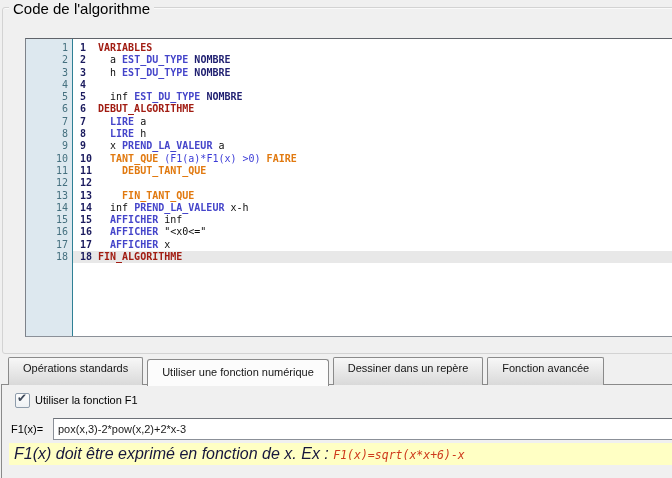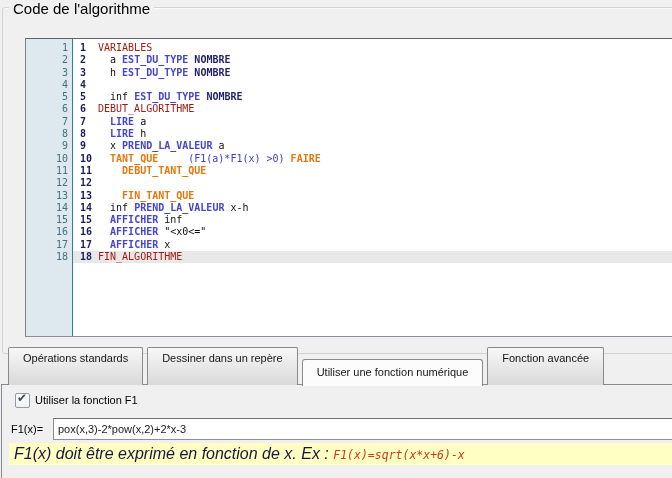--- a/index.html
+++ b/index.html
@@ -31,33 +31,33 @@
   #code-rows{position:absolute;left:0;top:3px;right:0;}
   .crow{
     display:flex;height:12.3px;line-height:12.4px;
     font-family:"DejaVu Sans Mono",monospace;font-size:10px;white-space:pre;
   }
   .gnum{flex:none;width:42px;padding-right:5px;text-align:right;color:#45707f;}
   .rest{flex:1;display:flex;}
   .crow.hl .rest{background:#e8e8e8;}
   .inum{flex:none;width:25px;box-sizing:border-box;padding-left:7px;color:#1b1b5e;font-weight:bold;}
   .ctext{flex:none;}
-  .tok-kw1{color:#a11c12;font-weight:normal;}
+  .tok-kw1{color:#a11c12;font-weight:bold;}
   .tok-kw2{color:#4545ca;font-weight:bold;}
   .tok-type{color:#1f1f70;font-weight:bold;}
   .tok-loop{color:#e1790f;font-weight:bold;}
-  .tok-expr{color:#3b3bd6;margin-left:24px;}
+  .tok-expr{color:#3b3bd6;}
   .tok-plain{color:#0d0d0d;}
   
   .tabbar{
     position:absolute;left:8px;top:358px;height:27px;z-index:4;
     display:flex;align-items:flex-end;gap:4px;
   }
   .tab{
-    box-sizing:border-box;height:38px;line-height:20px;padding:0 14px;
+    box-sizing:border-box;height:28px;line-height:20px;padding:0 14px;
     font-size:11px;color:#151515;
     background:linear-gradient(#f7f7f7,#d9d9d9);
     border:1px solid #8a8a8a;border-bottom:none;border-radius:2px 2px 0 0;
     cursor:default;
   }
   .tab.active{
     height:27px;line-height:25px;margin-bottom:-1px;
     background:#fcfcfc;border-radius:3px 3px 0 0;position:relative;z-index:5;
   }
   
@@ -116,22 +116,22 @@
       <div class="crow"><span class="gnum">14</span><div class="rest"><span class="inum">14</span><span class="ctext"><span class="tok-plain">  inf </span><span class="tok-kw2">PREND_LA_VALEUR</span><span class="tok-plain"> x-h</span></span></div></div>
       <div class="crow"><span class="gnum">15</span><div class="rest"><span class="inum">15</span><span class="ctext"><span class="tok-plain">  </span><span class="tok-kw2">AFFICHER</span><span class="tok-plain"> inf</span></span></div></div>
       <div class="crow"><span class="gnum">16</span><div class="rest"><span class="inum">16</span><span class="ctext"><span class="tok-plain">  </span><span class="tok-kw2">AFFICHER</span><span class="tok-plain"> "&lt;x0&lt;="</span></span></div></div>
       <div class="crow"><span class="gnum">17</span><div class="rest"><span class="inum">17</span><span class="ctext"><span class="tok-plain">  </span><span class="tok-kw2">AFFICHER</span><span class="tok-plain"> x</span></span></div></div>
       <div class="crow hl"><span class="gnum">18</span><div class="rest"><span class="inum">18</span><span class="ctext"><span class="tok-kw1">FIN_ALGORITHME</span></span></div></div>
     </div>
 </div>
 
 <div class="tabbar" id="tabbar">
     <div class="tab">Opérations standards</div>
+    <div class="tab active">Utiliser une fonction numérique</div>
     <div class="tab">Dessiner dans un repère</div>
-    <div class="tab active">Utiliser une fonction numérique</div>
     <div class="tab">Fonction avancée</div>
   </div>
 
 <div class="panel">
   <div class="checkbox">
     <span class="checkmark">✔</span>
   </div>
   <span class="cb-label">Utiliser la fonction F1</span>
   <span class="fx-label">F1(x)=</span>
   <input class="fx-input" type="text" value="pox(x,3)-2*pow(x,2)+2*x-3" style="">

